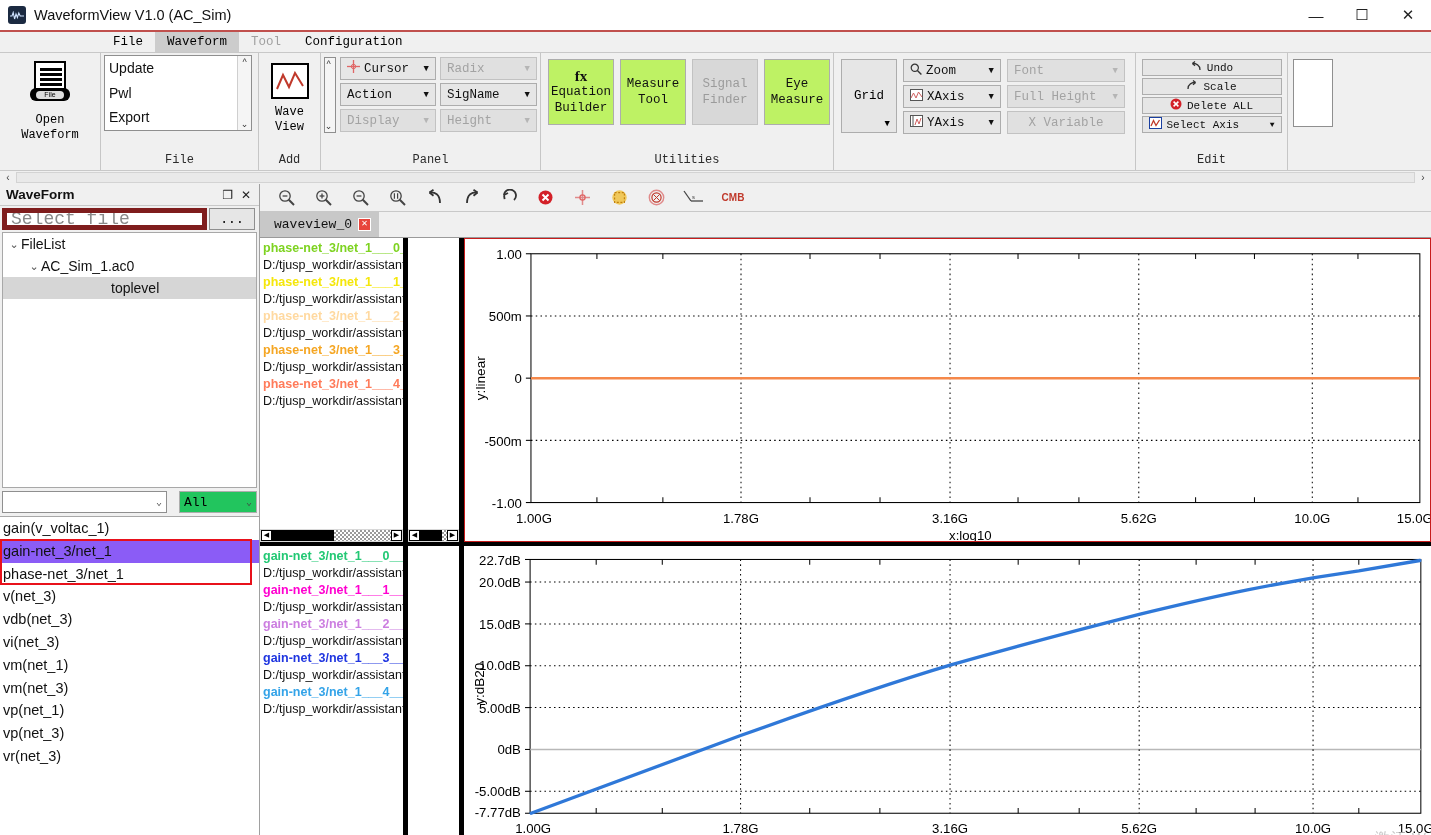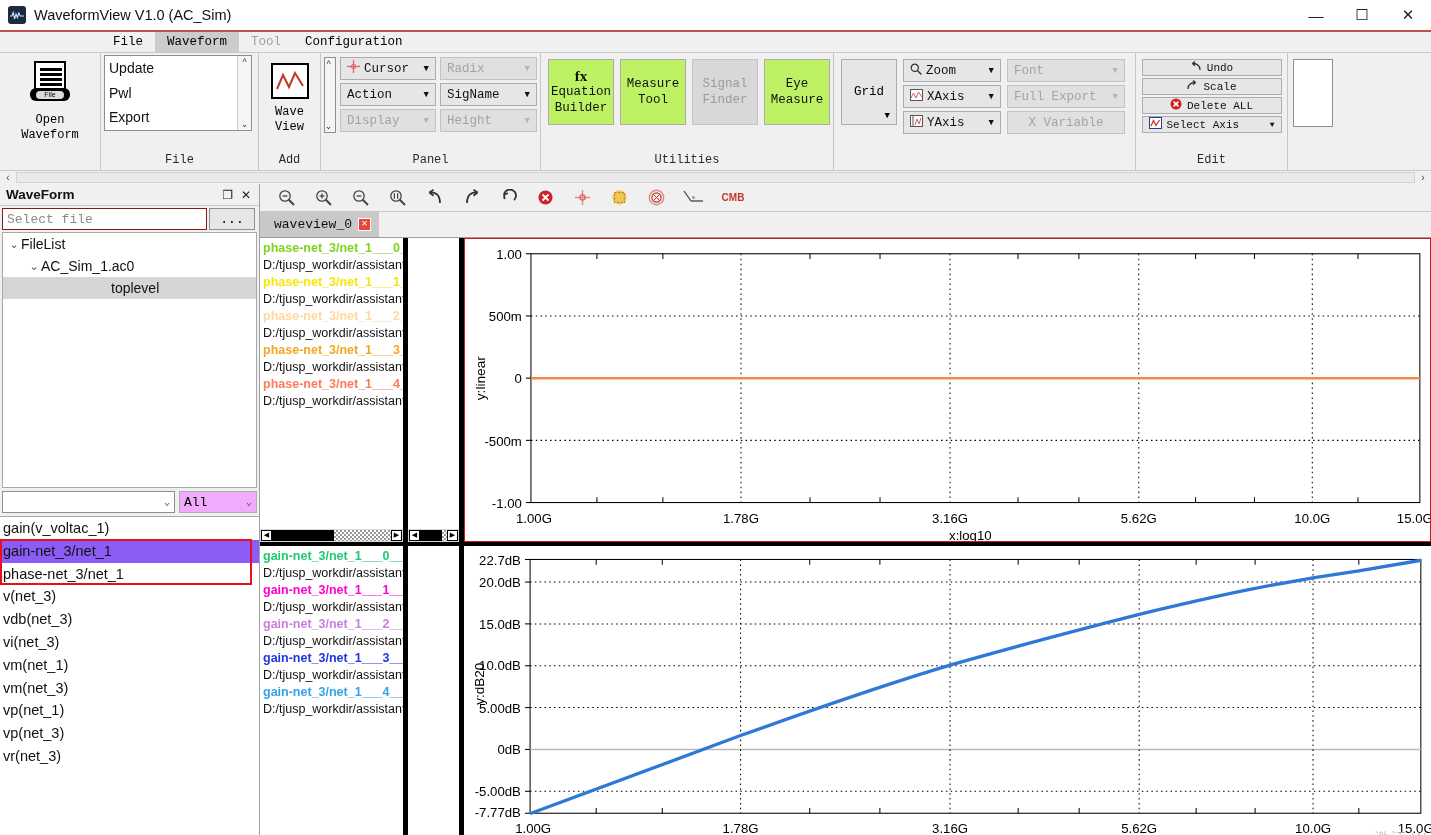--- a/index.html
+++ b/index.html
@@ -122,21 +122,21 @@
   .utilbtn {
     width: 70px; height: 66px; background: #bef264; border: 1px solid #adadad;
     display: flex; flex-direction: column; align-items: center; justify-content: center;
     font-family: "Liberation Mono", monospace; font-size: 12.5px; line-height: 16px;
     text-align: center; color: #111;
   }
   .utilbtn.dis { color: #9b9b9b; background: #d8d8d8; border-color: #c2c2c2; }
   .fx { font-weight: bold; font-size: 15px; font-family: "Liberation Serif", serif; }
 
   .gridbtn {
-    width: 56px; height: 66px; background: #e6e6e6; border: 1px solid #adadad;
+    width: 56px; height: 74px; background: #e6e6e6; border: 1px solid #adadad;
     display: flex; flex-direction: column; align-items: center; justify-content: center;
     position: relative; font-family: "Liberation Mono", monospace; font-size: 12.5px;
   }
   .gridbtn .caret { position: absolute; bottom: 3px; right: 6px; font-size: 9px; }
 
   .editcol { display: flex; flex-direction: column; gap: 2px; }
   .editbtn {
     height: 17px; width: 140px; display: flex; align-items: center; gap: 5px;
     padding: 0 6px; background: #e6e6e6; border: 1px solid #adadad;
     font-family: "Liberation Mono", monospace; font-size: 11px; color: #111;
@@ -161,21 +161,21 @@
   .dockhdr {
     height: 22px; display: flex; align-items: center; padding: 0 4px 0 6px;
     background: #f0f0f0; border-bottom: 1px solid #c9c9c9;
   }
   .dockhdr .t { font-size: 13.5px; font-weight: bold; color: #111; }
   .dockhdr .sp { margin-left: auto; display: flex; gap: 8px; padding-right: 4px; }
   .dockhdr .sp span { font-size: 12px; color: #222; cursor: default; }
 
   .filerow { display: flex; height: 26px; padding: 2px 4px 2px 2px; gap: 2px; background: #f0f0f0; }
   .filerow input {
-    flex: 1; border: 1px solid #7f1d1d; background: #fff; font-size: 13px;
+    flex: 1; border: 5px solid #7f1d1d; background: #fff; font-size: 18px;
     padding: 0 4px; font-family: "Liberation Mono", monospace; color: #111;
     min-width: 0;
   }
   .filerow input::placeholder { color: #8a8a8a; }
   .dotsbtn {
     width: 46px; background: #e6e6e6; border: 1px solid #8f8f8f;
     font-family: "Liberation Mono", monospace; font-size: 13px;
     display: flex; align-items: center; justify-content: center;
   }
 
@@ -183,21 +183,21 @@
   .tnode { display: flex; align-items: center; height: 22px; font-size: 14px; color: #111; }
   .tnode .chev { width: 14px; text-align: center; font-size: 11px; color: #555; }
   .tnode.sel { background: #d6d6d6; }
 
   .filterrow { display: flex; height: 28px; gap: 4px; padding: 3px 2px; background: #f0f0f0; }
   .combo {
     background: #fff; border: 1px solid #8f8f8f; display: flex; align-items: center;
     padding: 0 4px; font-family: "Liberation Mono", monospace; font-size: 13px;
   }
   .combo .caret { margin-left: auto; font-size: 10px; color: #444; }
-  .combo.grey { background: #f0abfc; border-color: #adadad; }
+  .combo.grey { background: #22c55e; border-color: #adadad; margin-left: 8px; }
 
   .siglist { flex: 1; background: #fff; border-top: 1px solid #a8a8a8; position: relative; overflow: hidden; }
   .sigitem { height: 22.8px; font-size: 14.5px; padding-left: 3px; color: #111; line-height: 22.8px; white-space: nowrap; }
   .sigitem.sel { background: #8b5cf6; }
   .redbox {
     position: absolute; left: 0px; top: 22px; width: 252px; height: 46px;
     border: 2px solid #e8111b; pointer-events: none;
   }
 
   
@@ -482,21 +482,21 @@
               <span>YAxis</span>
               <span class="caret">▼</span>
             </div>
           </div>
           <div class="ddrow">
             <div class="ddbtn dis" style="min-width:118px">
               <span>Font</span>
               <span class="caret">▼</span>
             </div>
             <div class="ddbtn dis" style="min-width:118px">
-              <span>Full Export</span>
+              <span>Full Height</span>
               <span class="caret">▼</span>
             </div>
             <div class="ddbtn dis" style="min-width:118px">
               <span>X Variable</span>
             </div>
           </div>
         </div>
       </div>
 
       <div class="rib-group" style="width:152px;">

